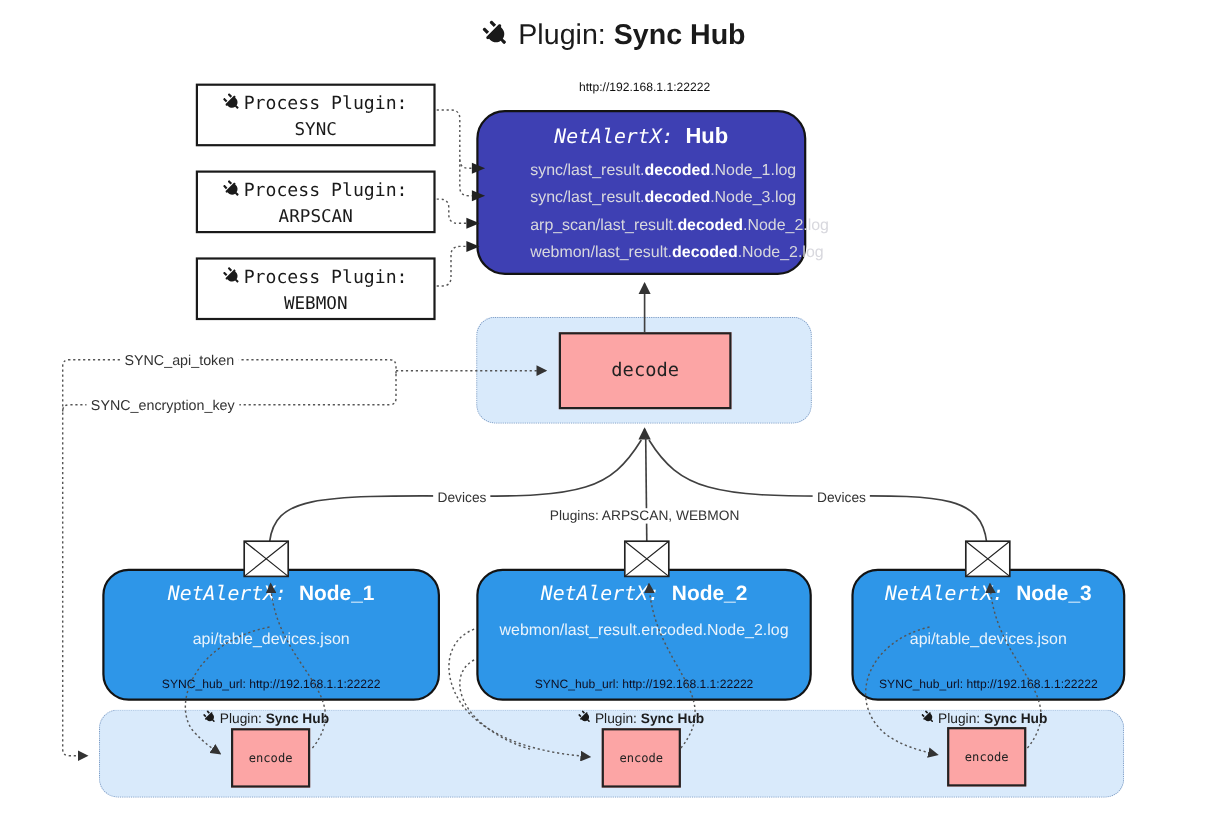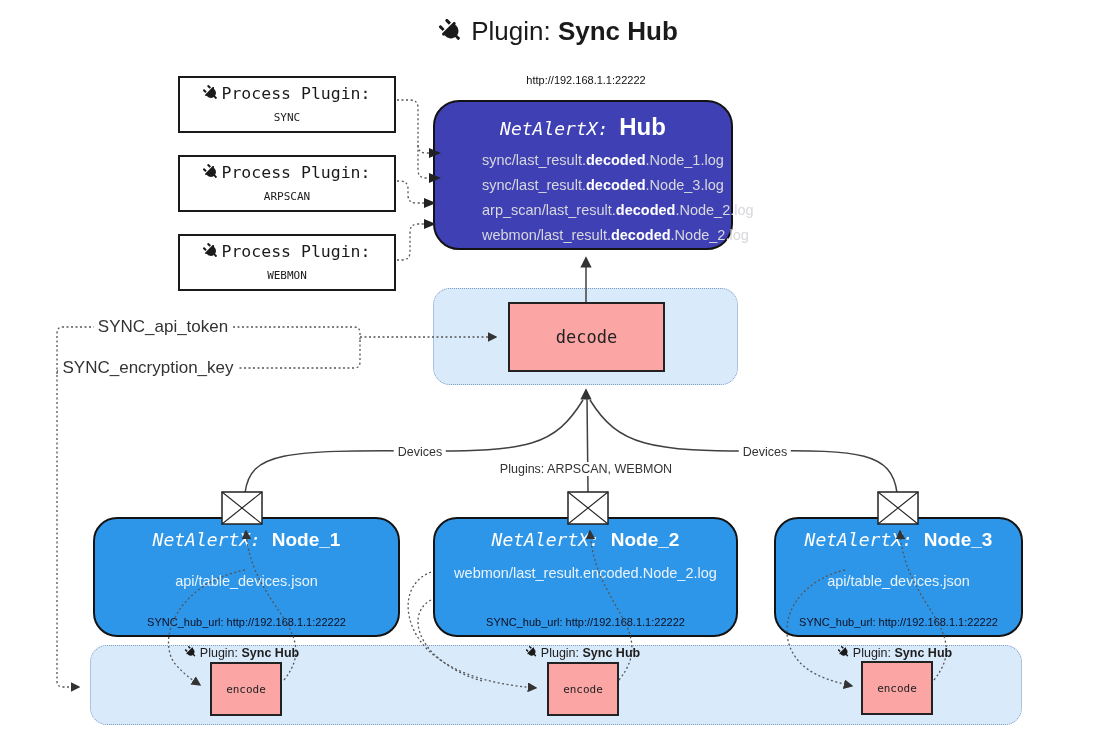--- a/index.html
+++ b/index.html
@@ -20,31 +20,31 @@
   .plug svg{display:block;}
   .plug.lg svg{width:24px;height:24px;}
   .plug.sm svg{width:16px;height:16px;}
   .plug.xs svg{width:12px;height:12px;}
 
   
   .hub-url{position:absolute; left:586px; top:80px; transform:translate(-50%,-50%); font-size:11px; color:#111; white-space:nowrap;}
   .hub{position:absolute; left:433px; top:100px; width:300px; height:150px; background:var(--hub-fill);
        border:2px solid var(--border); border-radius:26px;}
   .hub-title{text-align:center; margin-top:11px; color:#fff; font-size:18px; white-space:nowrap;}
-  .hub-title b{font-family:"Liberation Sans",sans-serif; font-size:24px;}
+  .hub-title b{font-family:"Liberation Sans",sans-serif; font-size:20px;}
   .hub-logs{margin-top:7px;margin-left:32px;}
   .hub-log{height:25px; line-height:25px; padding-left:15px; font-size:14.5px; color:#D8D8DE; white-space:nowrap;}
   .hub-log b{color:#fff;}
 
   
   .pbox{position:absolute; left:178px; width:218px; height:57px; background:#fff; border:2px solid #1a1a1a;
         font-family:"DejaVu Sans Mono",monospace; color:#1a1a1a; text-align:center;}
   .pbox .l1{margin-top:4px; font-size:16.5px; line-height:24px; white-space:nowrap;}
   .pbox .l1 .plug{margin-right:2px; vertical-align:-2px;}
-  .pbox .l2{font-size:11px; line-height:24px;}
+  .pbox .l2{font-size:16px; line-height:24px;}
 
   
   .band{position:absolute; background:var(--band-fill); border:1.6px dotted var(--band-border); border-radius:17px;}
   .band.decode-band{left:433px; top:288px; width:305px; height:97px;}
   .band.encode-band{left:90px; top:645px; width:932px; height:80px;}
   .white-box{position:absolute; background:#fca5a5; border:2px solid #222; color:#222;
              display:flex; align-items:center; justify-content:center;
              font-family:"DejaVu Sans Mono",monospace;}
   .decode-box{left:508px; top:302px; width:157px; height:70px; font-size:17px;}
   .encode-box{width:72px; height:54px; font-size:11px;}
@@ -59,21 +59,21 @@
   .node-lines{margin-top:8px;}
   .node-line{text-align:center; font-size:14.5px; line-height:28px; color:#E9F3FC; white-space:nowrap;}
   .node-1 .node-lines,.node-3 .node-lines{margin-top:16px;}
   .node-huburl{position:absolute; bottom:7px; left:0; right:0; text-align:center; font-size:11px; color:#0E0E20;}
 
   
   .overlay{position:absolute; left:0; top:0; z-index:5; pointer-events:none;}
 
   
   .flabel{position:absolute; transform:translate(-50%,-50%); background:#fff; padding:0 4px;
-          font-size:17px; color:#333; white-space:nowrap; z-index:6;}
+          font-size:13px; color:#333; white-space:nowrap; z-index:6;}
   .flabel.small{font-size:12.5px;}
   .enc-label{position:absolute; transform:translate(-50%,-50%); font-size:12.5px; color:#1d1d1d;
              white-space:nowrap; z-index:6;}
   .enc-label b{font-weight:800;}
   .enc-label .plug{margin-right:3px; vertical-align:-1px;}
   .label-1{left:242px; top:653px;} .label-2{left:583px; top:653px;} .label-3{left:895px; top:653px;}
 </style>
 </head>
 <body>
 

